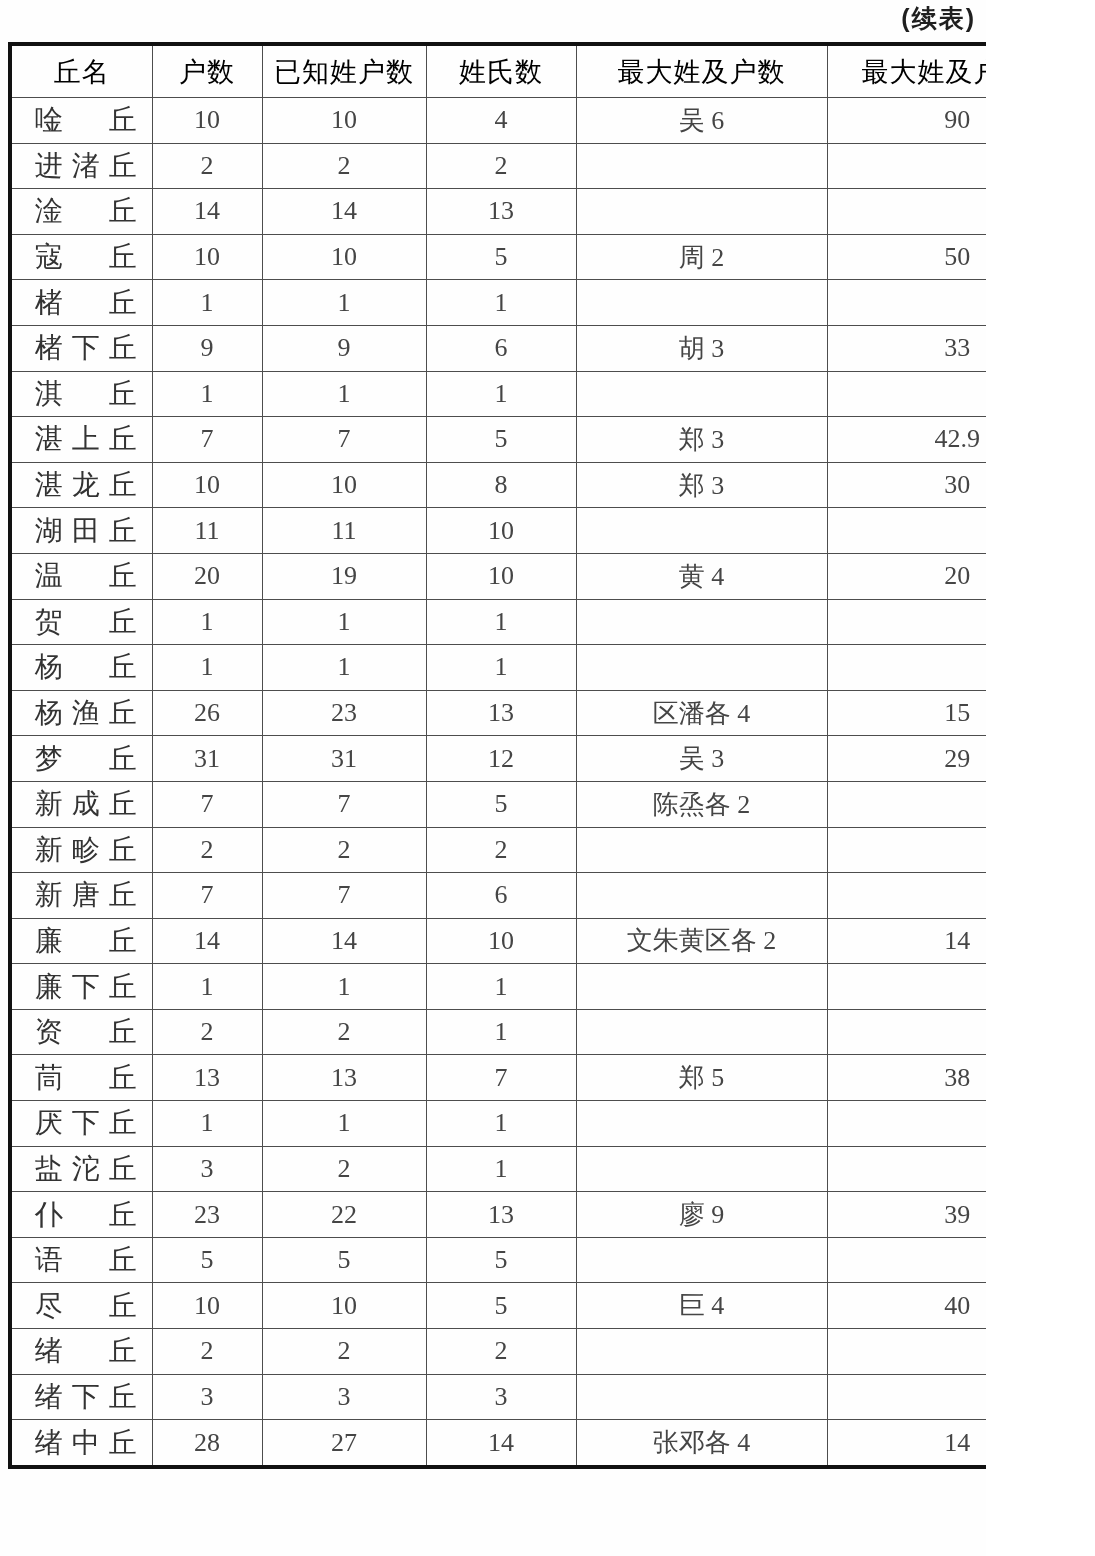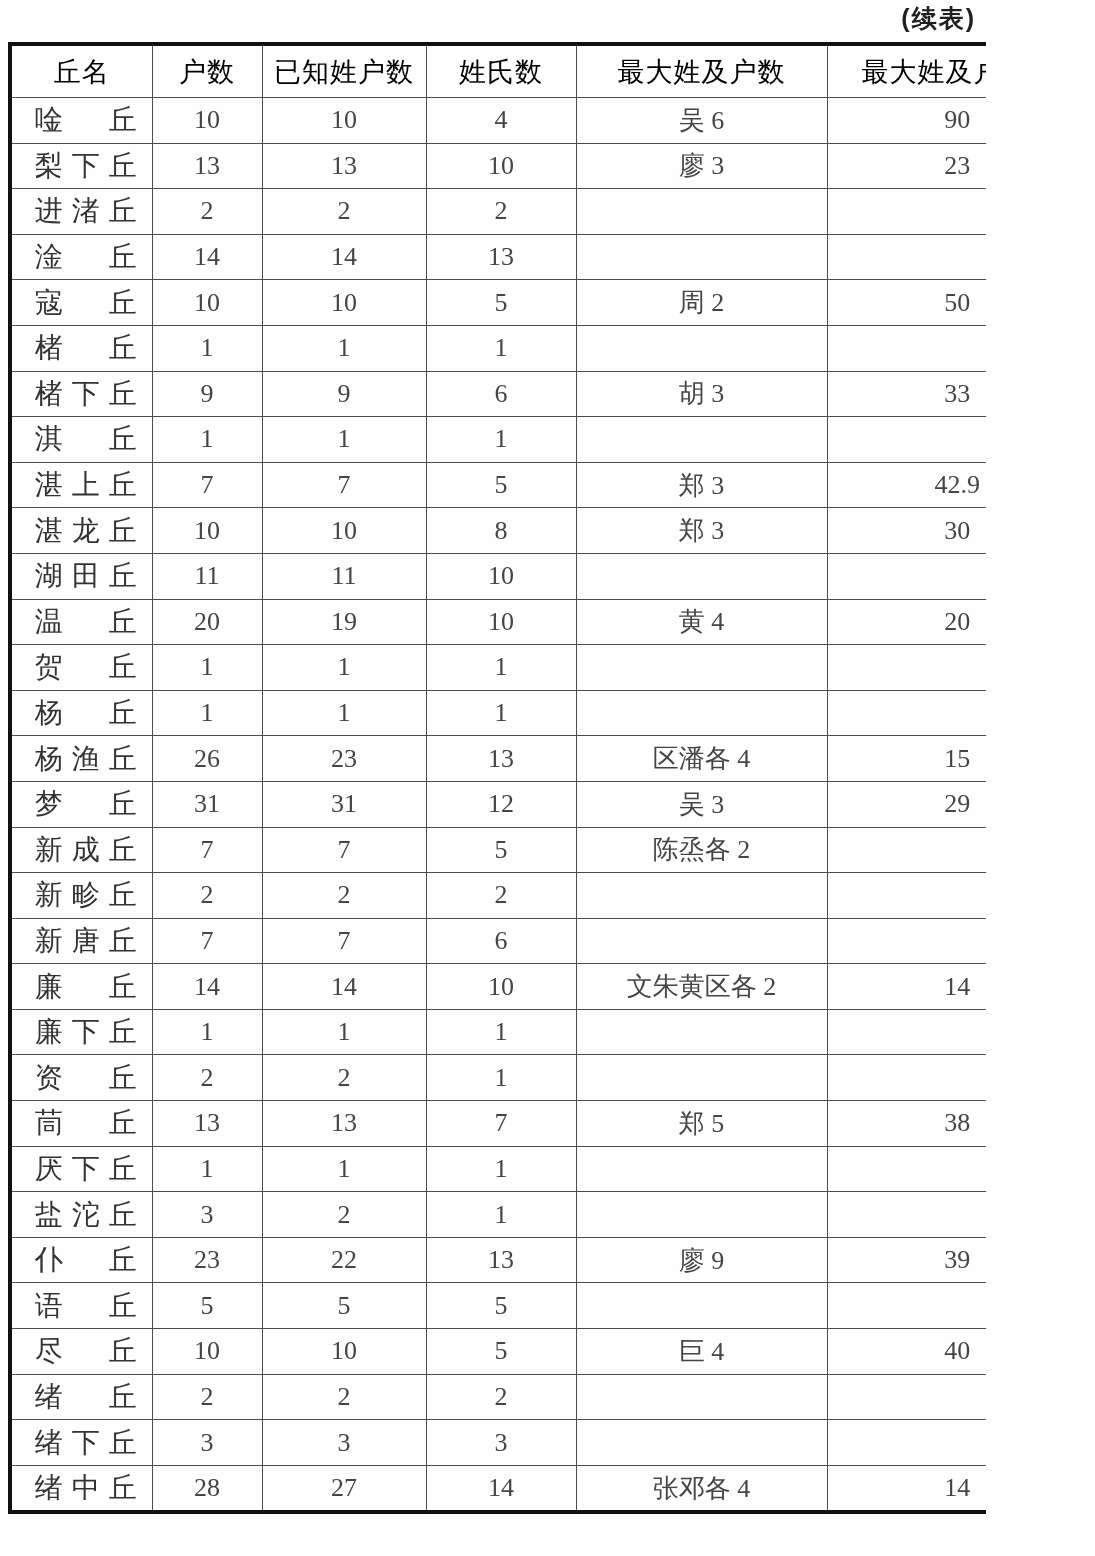--- a/index.html
+++ b/index.html
@@ -105,28 +105,20 @@
     <tbody>
         <tr>
           <td class="c-name"><span class="qname">唫丘</span></td>
           <td>10</td>
           <td>10</td>
           <td>4</td>
           <td>吴 6</td>
           <td>90</td>
         </tr>
         <tr>
-          <td class="c-name"><span class="qname">梨下丘</span></td>
-          <td>13</td>
-          <td>13</td>
-          <td>10</td>
-          <td>廖 3</td>
-          <td>23</td>
-        </tr>
-        <tr>
           <td class="c-name"><span class="qname">进渚丘</span></td>
           <td>2</td>
           <td>2</td>
           <td>2</td>
           <td></td>
           <td></td>
         </tr>
         <tr>
           <td class="c-name"><span class="qname">淦丘</span></td>
           <td>14</td>

